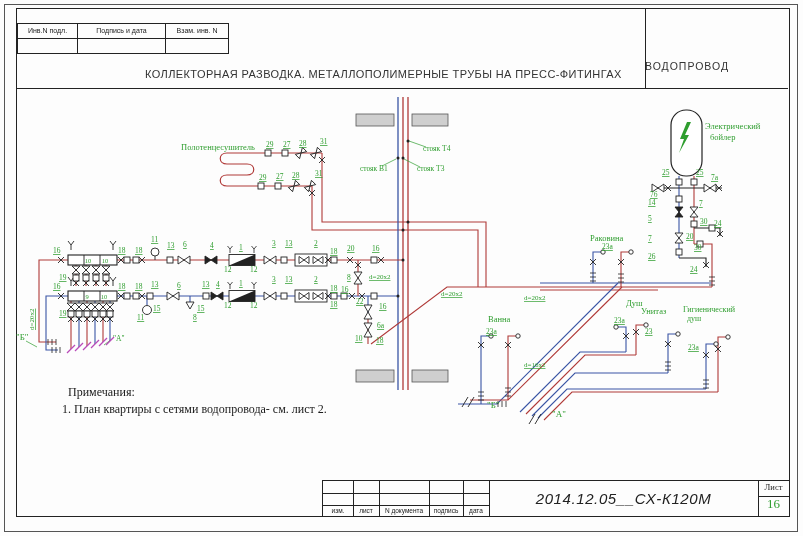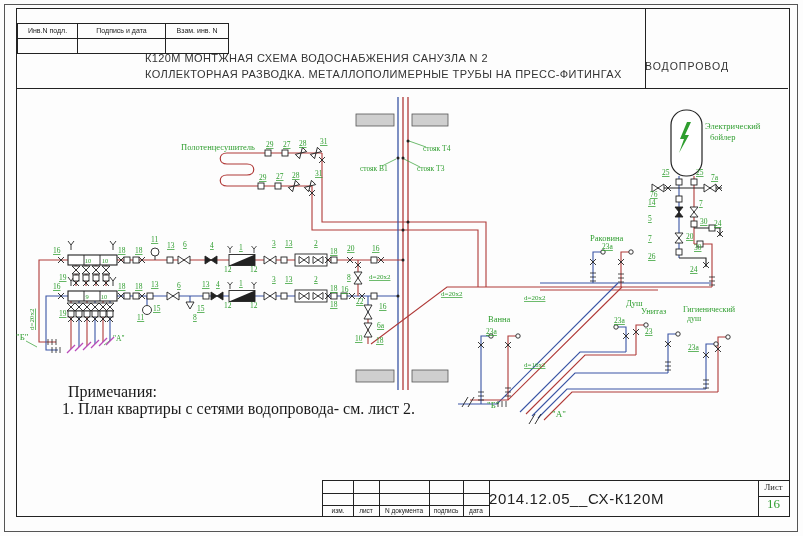--- a/index.html
+++ b/index.html
@@ -12,28 +12,28 @@
   #vodSep{left:645px;top:8px;width:0;height:80px;border-left:1.1px solid #222;}
   .htable{left:17px;top:23px;width:210px;height:29px;border:1.1px solid #222;display:grid;
           grid-template-columns:60px 88px 62px;grid-template-rows:15px 14px;}
   .htable div{border-right:1px solid #222;border-bottom:1px solid #222;font-size:7px;
           text-align:center;line-height:14px;color:#222;}
   .htable div:nth-child(3n){border-right:none;}
   .htable div:nth-child(n+4){border-bottom:none;}
   .title1{left:145px;top:52px;font-size:11px;color:#333;letter-spacing:.4px;}
   .title2{left:145px;top:68px;font-size:11px;color:#333;letter-spacing:.4px;}
   .vod{left:645px;top:60px;width:143px;font-size:10.5px;color:#333;letter-spacing:1px;}
-  .notes{left:62px;top:384px;font-family:"Liberation Serif",serif;font-size:16px;color:#1a1a1a;line-height:16.5px;}
+  .notes{left:62px;top:384px;font-family:"Liberation Serif",serif;font-size:12px;color:#1a1a1a;line-height:16.5px;}
   .notes .h{margin-left:6px;}
   #stamp{left:322px;top:480px;width:466px;height:35px;border:1.4px solid #222;}
   .sv{position:absolute;top:0;width:0;height:35px;border-left:1px solid #222;}
   .sh{position:absolute;height:0;border-top:1px solid #222;}
   .scol{position:absolute;top:24px;height:11px;font-size:6.5px;color:#222;text-align:center;line-height:11px;}
-  .docnum{position:absolute;left:166px;top:0;width:269px;height:35px;line-height:35px;
-          font-size:15px;color:#222;letter-spacing:.6px;}
+  .docnum{position:absolute;left:166px;top:0;width:269px;height:35px;text-align:center;line-height:35px;
+          font-size:15px;color:#222;letter-spacing:.6px;font-style:italic;}
   .sheetlbl{position:absolute;left:435px;top:1px;width:31px;text-align:center;
           font-family:"Liberation Serif",serif;font-size:8.5px;color:#222;}
   .sheetnum{position:absolute;left:435px;top:15px;width:31px;text-align:center;
           font-family:"Liberation Serif",serif;font-size:13px;}
   svg{position:absolute;left:0;top:0;}
 </style>
 </head>
 <body>
 
 <div class="page">
@@ -44,21 +44,20 @@
 
   <div class="abs htable">
     <div>Инв.N подл.</div>
     <div>Подпись и дата</div>
     <div>Взам. инв. N</div>
     <div></div>
     <div></div>
     <div></div>
   </div>
 
-  <div class="abs title1">К120М  МОНТЖНАЯ СХЕМА ВОДОСНАБЖЕНИЯ САНУЗЛА N 2</div>
   <div class="abs title2">КОЛЛЕКТОРНАЯ РАЗВОДКА. МЕТАЛЛОПОЛИМЕРНЫЕ ТРУБЫ НА ПРЕСС-ФИТИНГАХ</div>
   <div class="abs vod">ВОДОПРОВОД</div>
 
   <svg id="schematic" width="803" height="536" viewBox="0 0 803 536">
       <rect x="356" y="114" width="38" height="12" fill="#cfcfcf" stroke="#555" stroke-width="0.8"></rect>
       <rect x="412" y="114" width="36" height="12" fill="#cfcfcf" stroke="#555" stroke-width="0.8"></rect>
       <rect x="356" y="370" width="38" height="12" fill="#cfcfcf" stroke="#555" stroke-width="0.8"></rect>
       <rect x="412" y="370" width="36" height="12" fill="#cfcfcf" stroke="#555" stroke-width="0.8"></rect>
       <polyline points="262,153 322,153" fill="none" stroke="#b03a38" stroke-width="1.1"></polyline>
       <polyline points="262,186 312,186" fill="none" stroke="#b03a38" stroke-width="1.1"></polyline>

